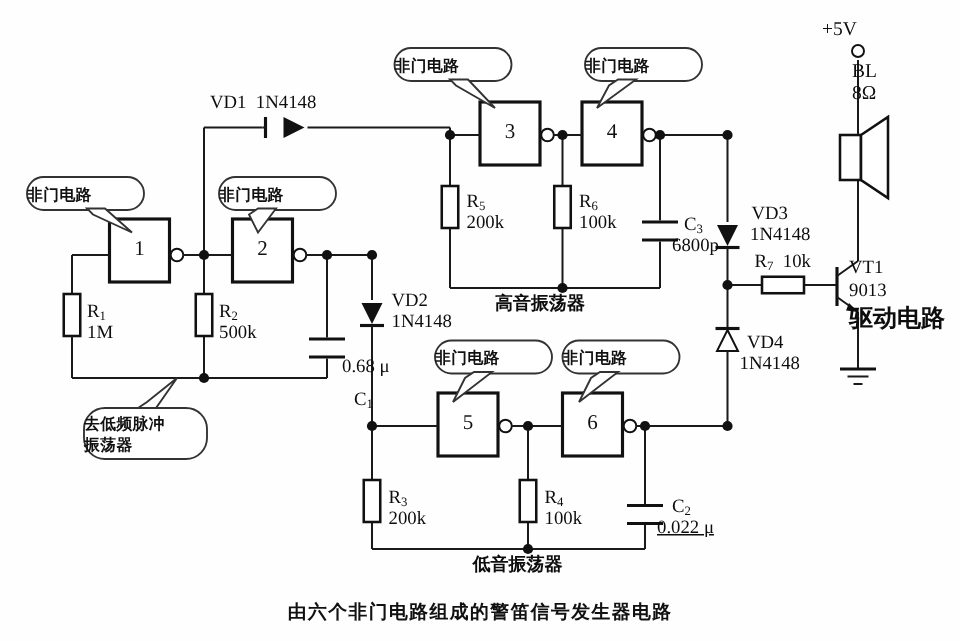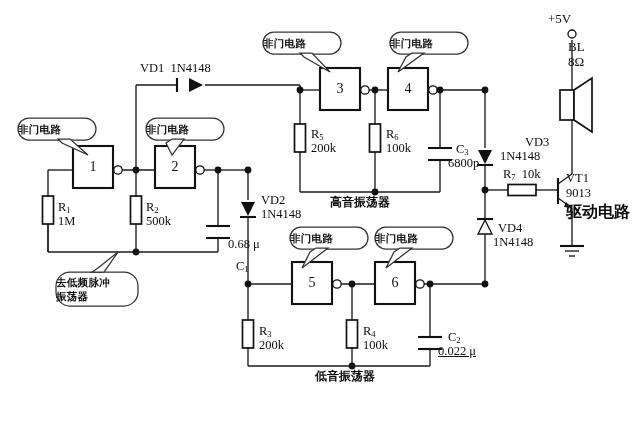--- a/index.html
+++ b/index.html
@@ -299,21 +299,21 @@
   <div class="callout-label" style="left:56px;top:290px;width:82px;">振荡器</div>
   <div class="callout-label" style="left:56px;top:276px;width:82px;">去低频脉冲</div>
 
   <div class="txt serif ref" style="left:140px;top:62px;">
     <span>VD1</span>&nbsp;&nbsp;<span>1N4148</span>
   </div>
 
   <div class="txt serif ref" style="left:261px;top:194px;">VD2</div>
   <div class="txt serif val" style="left:261px;top:208px;">1N4148</div>
 
-  <div class="txt serif ref" style="left:525px;top:136px;">VD3</div>
+  <div class="txt serif ref" style="left:501px;top:136px;">VD3</div>
   <div class="txt serif val" style="left:500px;top:150px;">1N4148</div>
 
   <div class="txt serif ref" style="left:498px;top:222px;">VD4</div>
   <div class="txt serif val" style="left:493px;top:236px;">1N4148</div>
 
   <div class="txt serif ref" style="left:58px;top:201px;">
     <span>R</span><span class="sub">1</span>
   </div>
   <div class="txt serif val" style="left:58px;top:215px;">1M</div>
 
@@ -366,14 +366,15 @@
   <div class="txt serif" style="left:568px;top:40px;font-size:13px;">BL</div>
   <div class="txt serif" style="left:568px;top:55px;font-size:13px;">8Ω</div>
 
   <div class="txt serif" style="left:566px;top:172px;font-size:12.5px;">VT1</div>
   <div class="txt serif" style="left:566px;top:187px;font-size:12.5px;">9013</div>
   <div class="txt cjk" style="left:566px;top:203px;font-size:16px;">驱动电路</div>
 
   <div class="txt cjk" style="left:330px;top:196px;font-size:12px;">高音振荡器</div>
   <div class="txt cjk" style="left:315px;top:370px;font-size:12px;">低音振荡器</div>
 
+  <div class="caption" style="top:400px;">由六个非门电路组成的警笛信号发生器电路</div>
 
 </div>
 
 </body></html>

